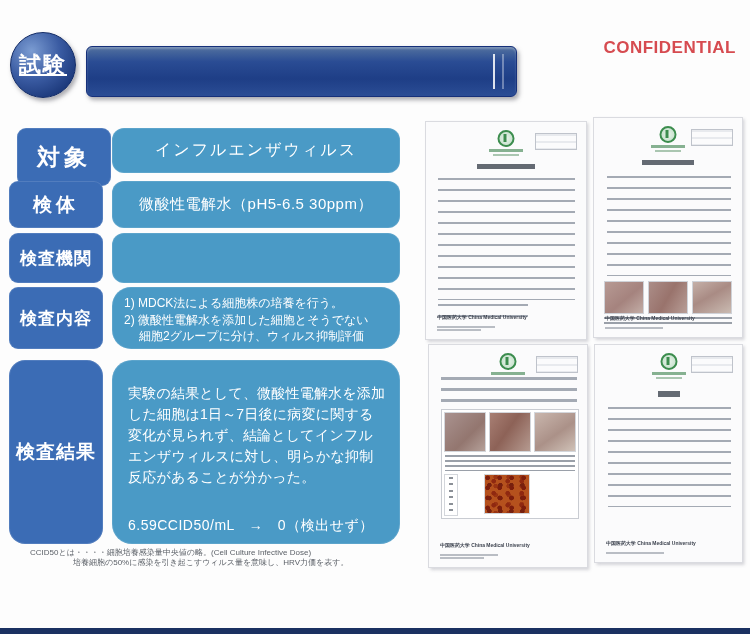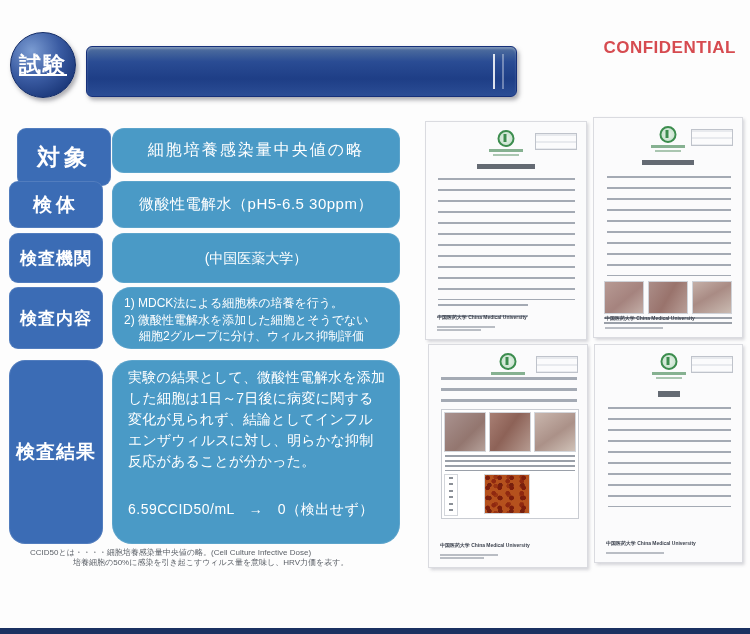--- a/index.html
+++ b/index.html
@@ -53,21 +53,21 @@
   .r1l{top:128px;height:58px;font-size:23px;letter-spacing:4px;margin-left:8px;}
   .r1c{top:128px;height:45px;font-size:16px;letter-spacing:2px;}
   .r2l{top:181px;height:47px;font-size:19px;letter-spacing:4px;}
   .r2c{top:181px;height:47px;font-size:15px;letter-spacing:.5px;}
   .r3l{top:233px;height:50px;font-size:17px;letter-spacing:1px;}
   .r3c{top:233px;height:50px;font-size:14px;line-height:1.35;}
   .r4l{top:287px;height:62px;font-size:17px;letter-spacing:1px;}
   .r4c{top:287px;height:62px;font-size:12px;line-height:1.38;padding:8px 8px 6px 12px;border-radius:19px;}
   .r4c .indent{padding-left:15px;}
   .r5l{top:360px;height:184px;font-size:19px;letter-spacing:1px;border-radius:16px;}
-  .r5c{top:360px;height:184px;font-size:14px;line-height:1.5;padding:7px 14px 0 16px;border-radius:20px;letter-spacing:.2px;}
+  .r5c{top:360px;height:184px;font-size:14px;line-height:1.5;padding:23px 14px 0 16px;border-radius:20px;letter-spacing:.2px;}
   .result-line{margin-top:27px;letter-spacing:.5px;}
   
   .footnote{
     position:absolute;left:30px;top:548px;color:#5c6168;font-size:8px;line-height:1.25;
   }
   .footnote .fn-indent{padding-left:43px;}
   
   .doc{
     position:absolute;background:#fbfbfc;border:1px solid #dadbe0;
     box-shadow:1.5px 2px 3px rgba(120,120,135,.3);
@@ -142,28 +142,27 @@
 
   <div class="badge">
     <span>試験</span>
   </div>
   <div class="banner">
     <span class="banner-lines"></span>
   </div>
   <div class="confidential">CONFIDENTIAL</div>
 
   <div class="label-box r1l">対象</div>
-  <div class="content-box cb-center r1c">細胞培養感染量中央値の略</div>
+  <div class="content-box cb-center r1c">インフルエンザウィルス</div>
 
   <div class="label-box r2l">検体</div>
   <div class="content-box cb-center r2c">微酸性電解水（pH5-6.5 30ppm）</div>
 
   <div class="label-box r3l">検査機関</div>
   <div class="content-box cb-center r3c">
-    <div>(中国医薬大学）</div>
   </div>
 
   <div class="label-box r4l">検査内容</div>
   <div class="content-box r4c">
     <div>1) MDCK法による細胞株の培養を行う。</div>
     <div>2)  微酸性電解水を添加した細胞とそうでない</div>
     <div class="indent">細胞2グループに分け、ウィルス抑制評価</div>
   </div>
 
   <div class="label-box r5l">検査結果</div>

